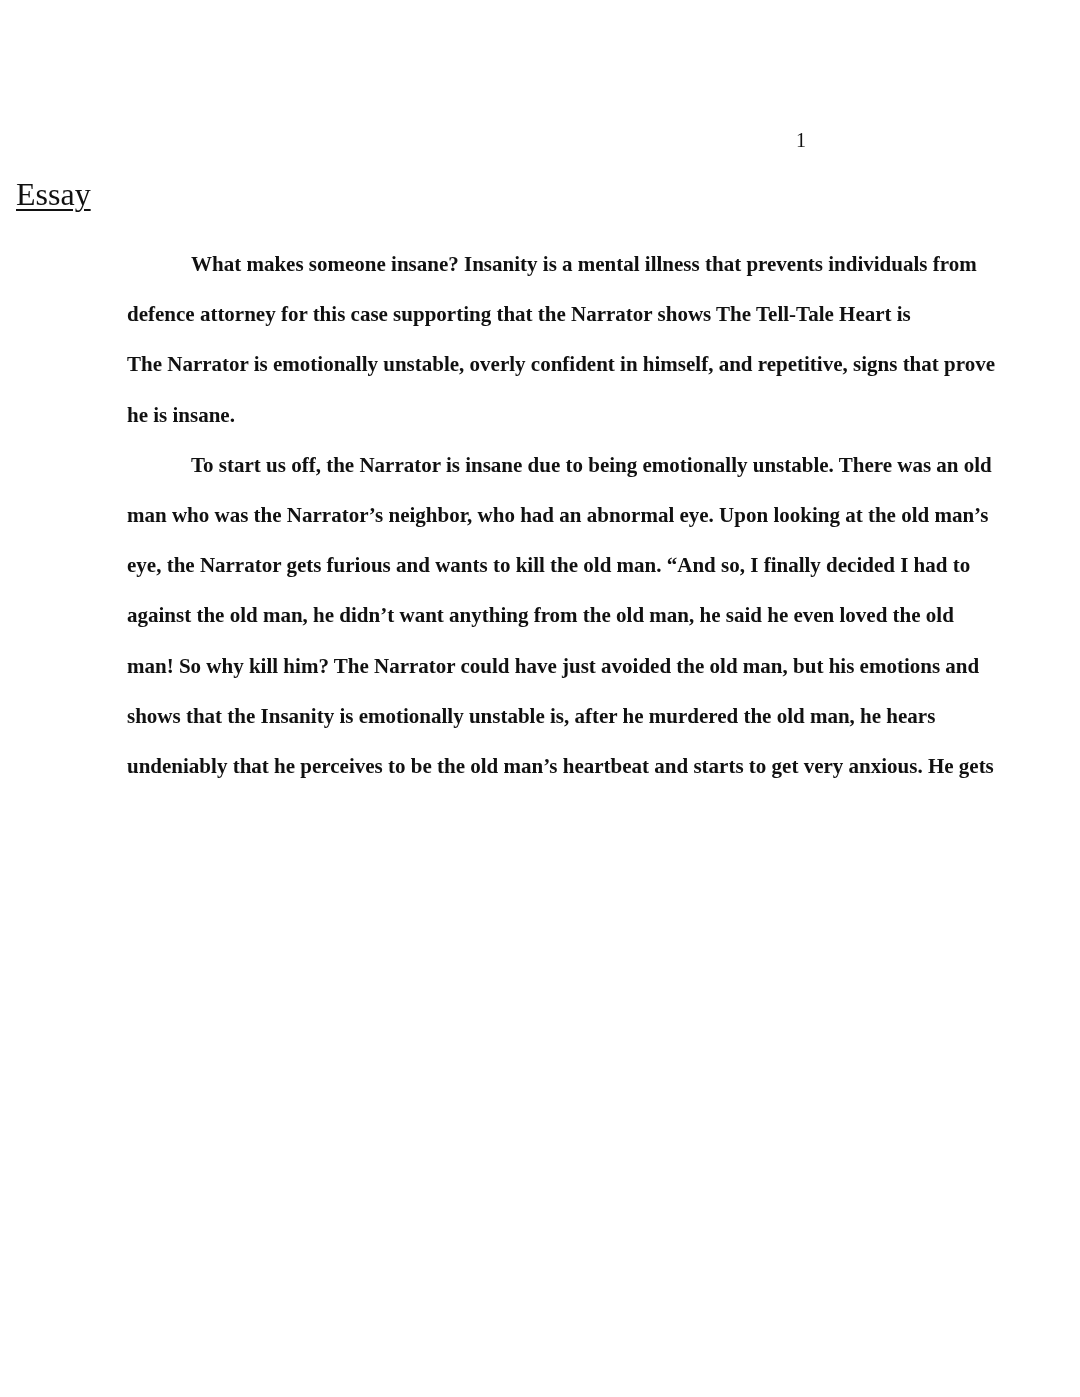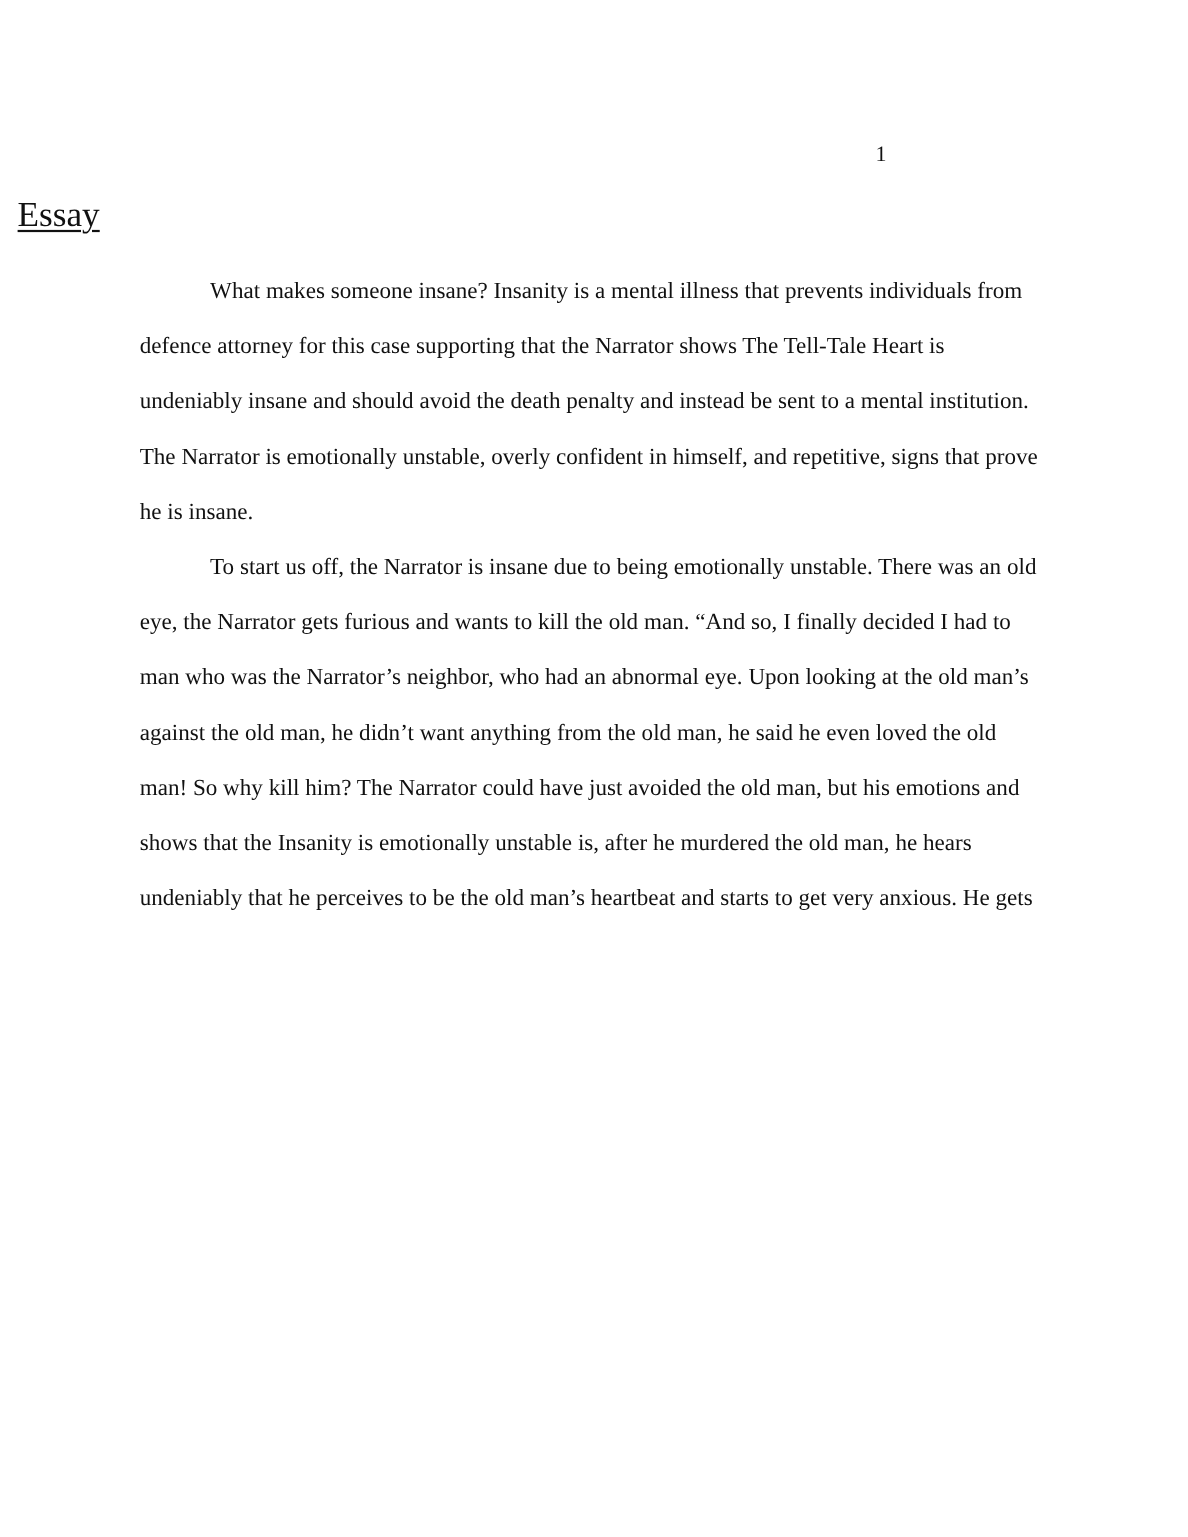--- a/index.html
+++ b/index.html
@@ -43,20 +43,21 @@
     .title span {
       text-decoration: underline;
       text-decoration-thickness: 2px;
       text-underline-offset: 4px;
     }
     .body-text {
       position: absolute;
       left: 127px;
       top: 249px;
       width: 830px;
+      font-weight: bold;
     }
     .line {
       display: block;
       height: 50.2px;
       line-height: 30px;
       font-size: 21px;
       white-space: nowrap;
     }
     .line.indent {
       padding-left: 64px;
@@ -71,29 +72,28 @@
 
   <div class="title">
     <span>Essay</span>
   </div>
 
   <div class="body-text">
 
     <div class="paragraph">
       <span class="line indent">What makes someone insane? Insanity is a mental illness that prevents individuals from</span>
       <span class="line">defence attorney for this case supporting that the Narrator shows The Tell-Tale Heart is</span>
-      <span class="line">undeniably insane and should avoid the death penalty and instead be sent to a mental institution.</span>
       <span class="line">The Narrator is emotionally unstable, overly confident in himself, and repetitive, signs that prove</span>
       <span class="line">he is insane.</span>
     </div>
 
     <div class="paragraph">
       <span class="line indent">To start us off, the Narrator is insane due to being emotionally unstable. There was an old</span>
+      <span class="line">man who was the Narrator’s neighbor, who had an abnormal eye. Upon looking at the old man’s</span>
       <span class="line">eye, the Narrator gets furious and wants to kill the old man. “And so, I finally decided I had to</span>
-      <span class="line">man who was the Narrator’s neighbor, who had an abnormal eye. Upon looking at the old man’s</span>
       <span class="line">against the old man, he didn’t want anything from the old man, he said he even loved the old</span>
       <span class="line">man! So why kill him? The Narrator could have just avoided the old man, but his emotions and</span>
       <span class="line">shows that the Insanity is emotionally unstable is, after he murdered the old man, he hears</span>
       <span class="line">undeniably that he perceives to be the old man’s heartbeat and starts to get very anxious. He gets</span>
     </div>
 
   </div>
 </div>
 
 </body></html>

